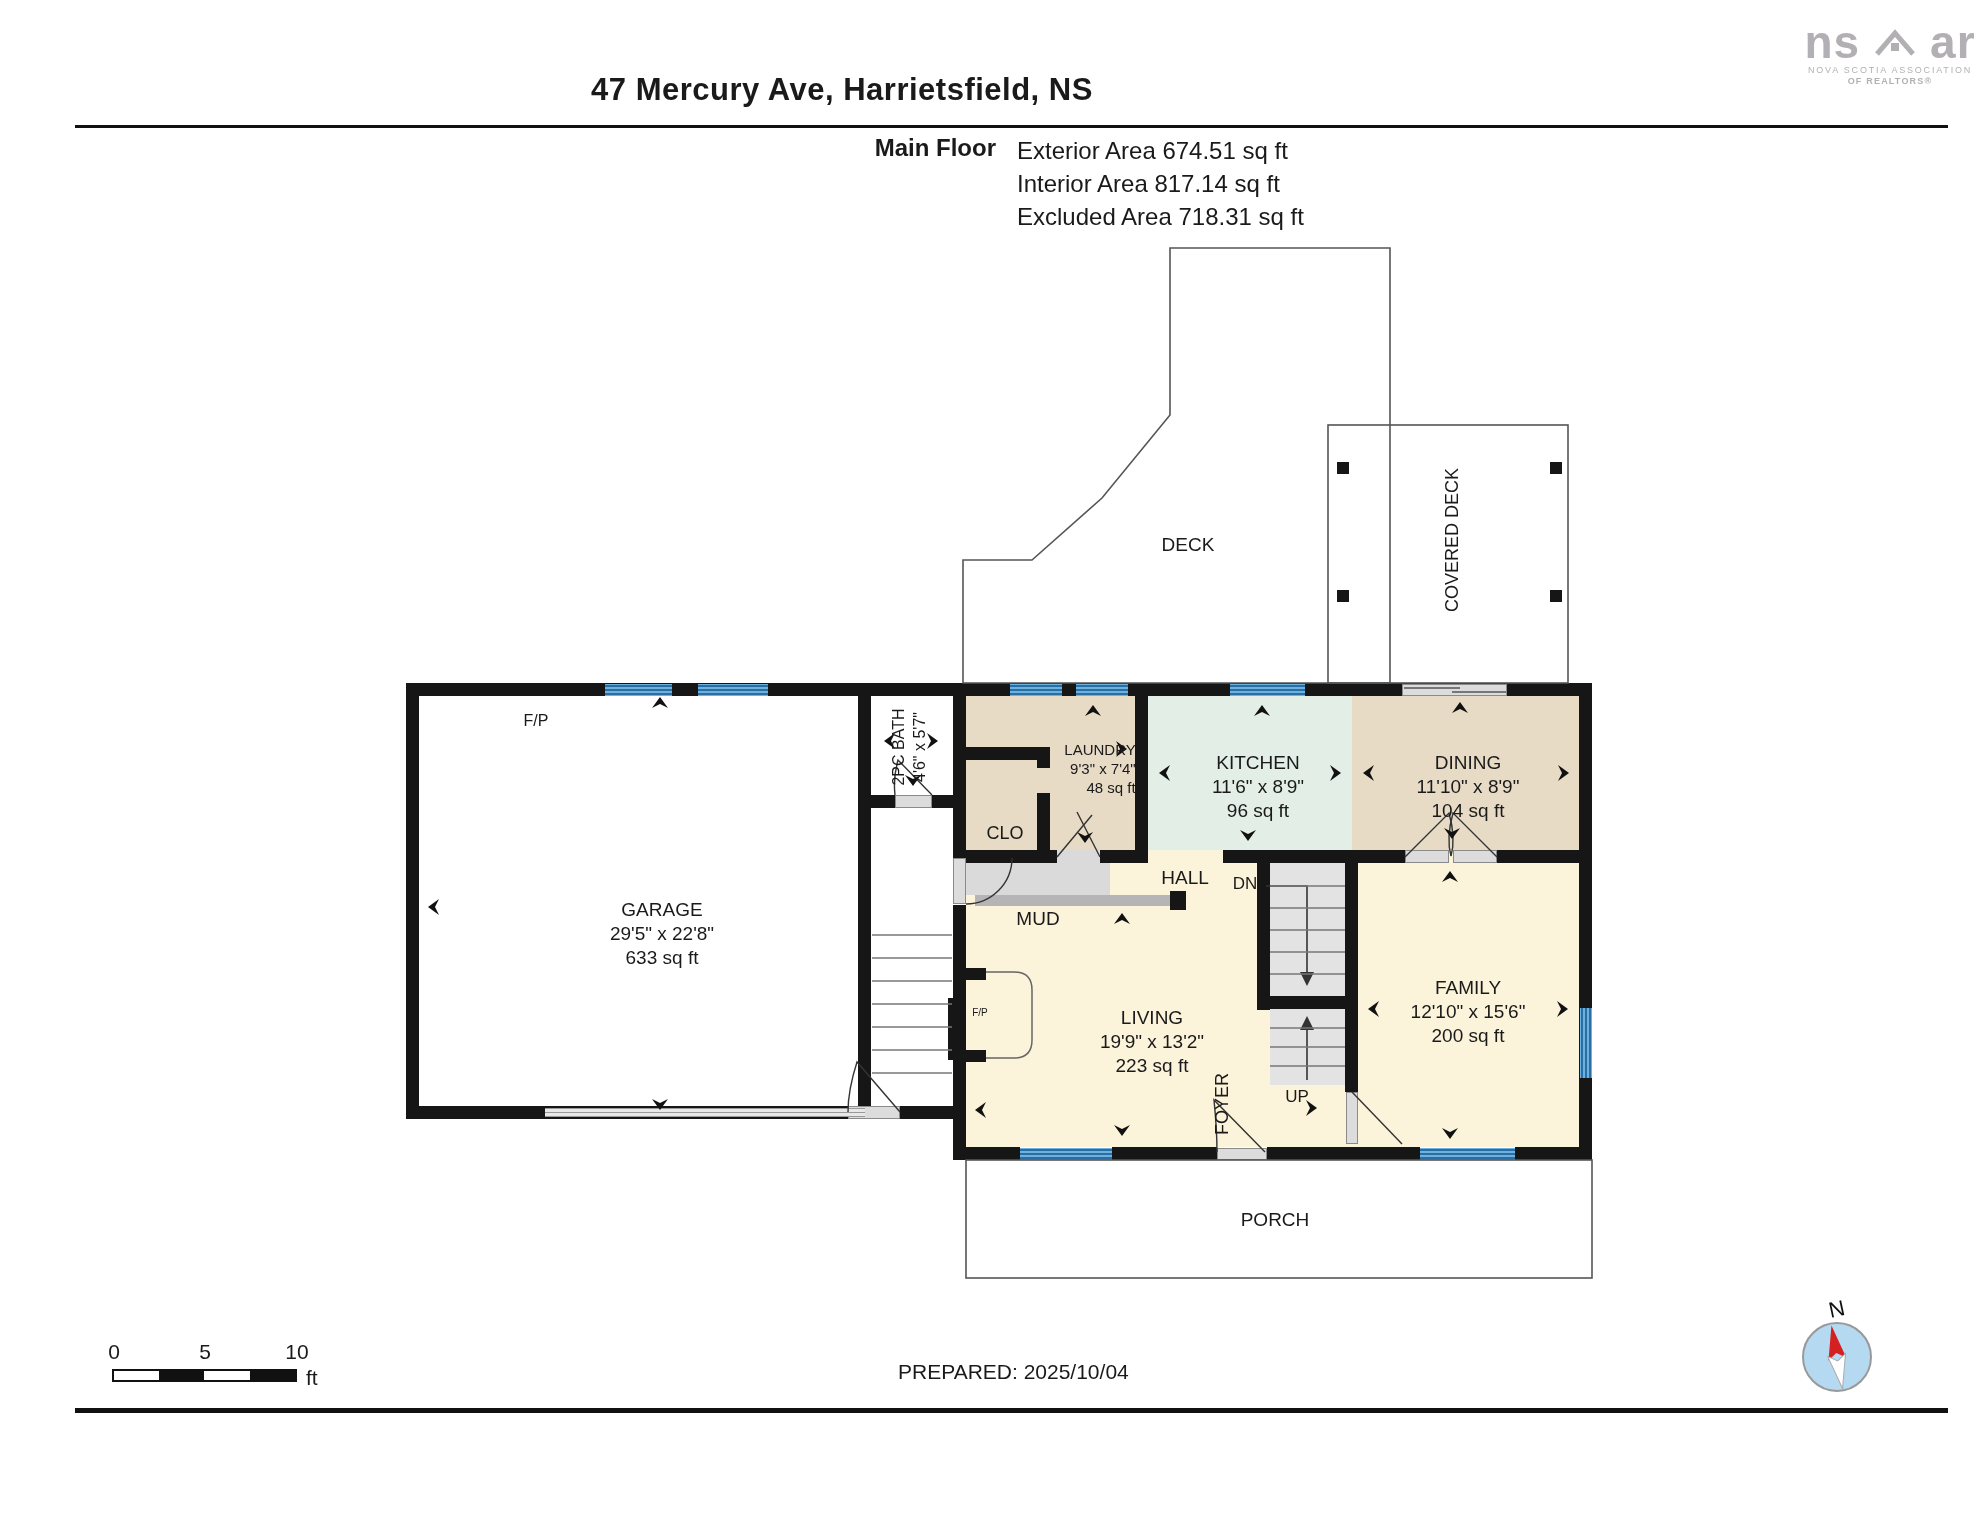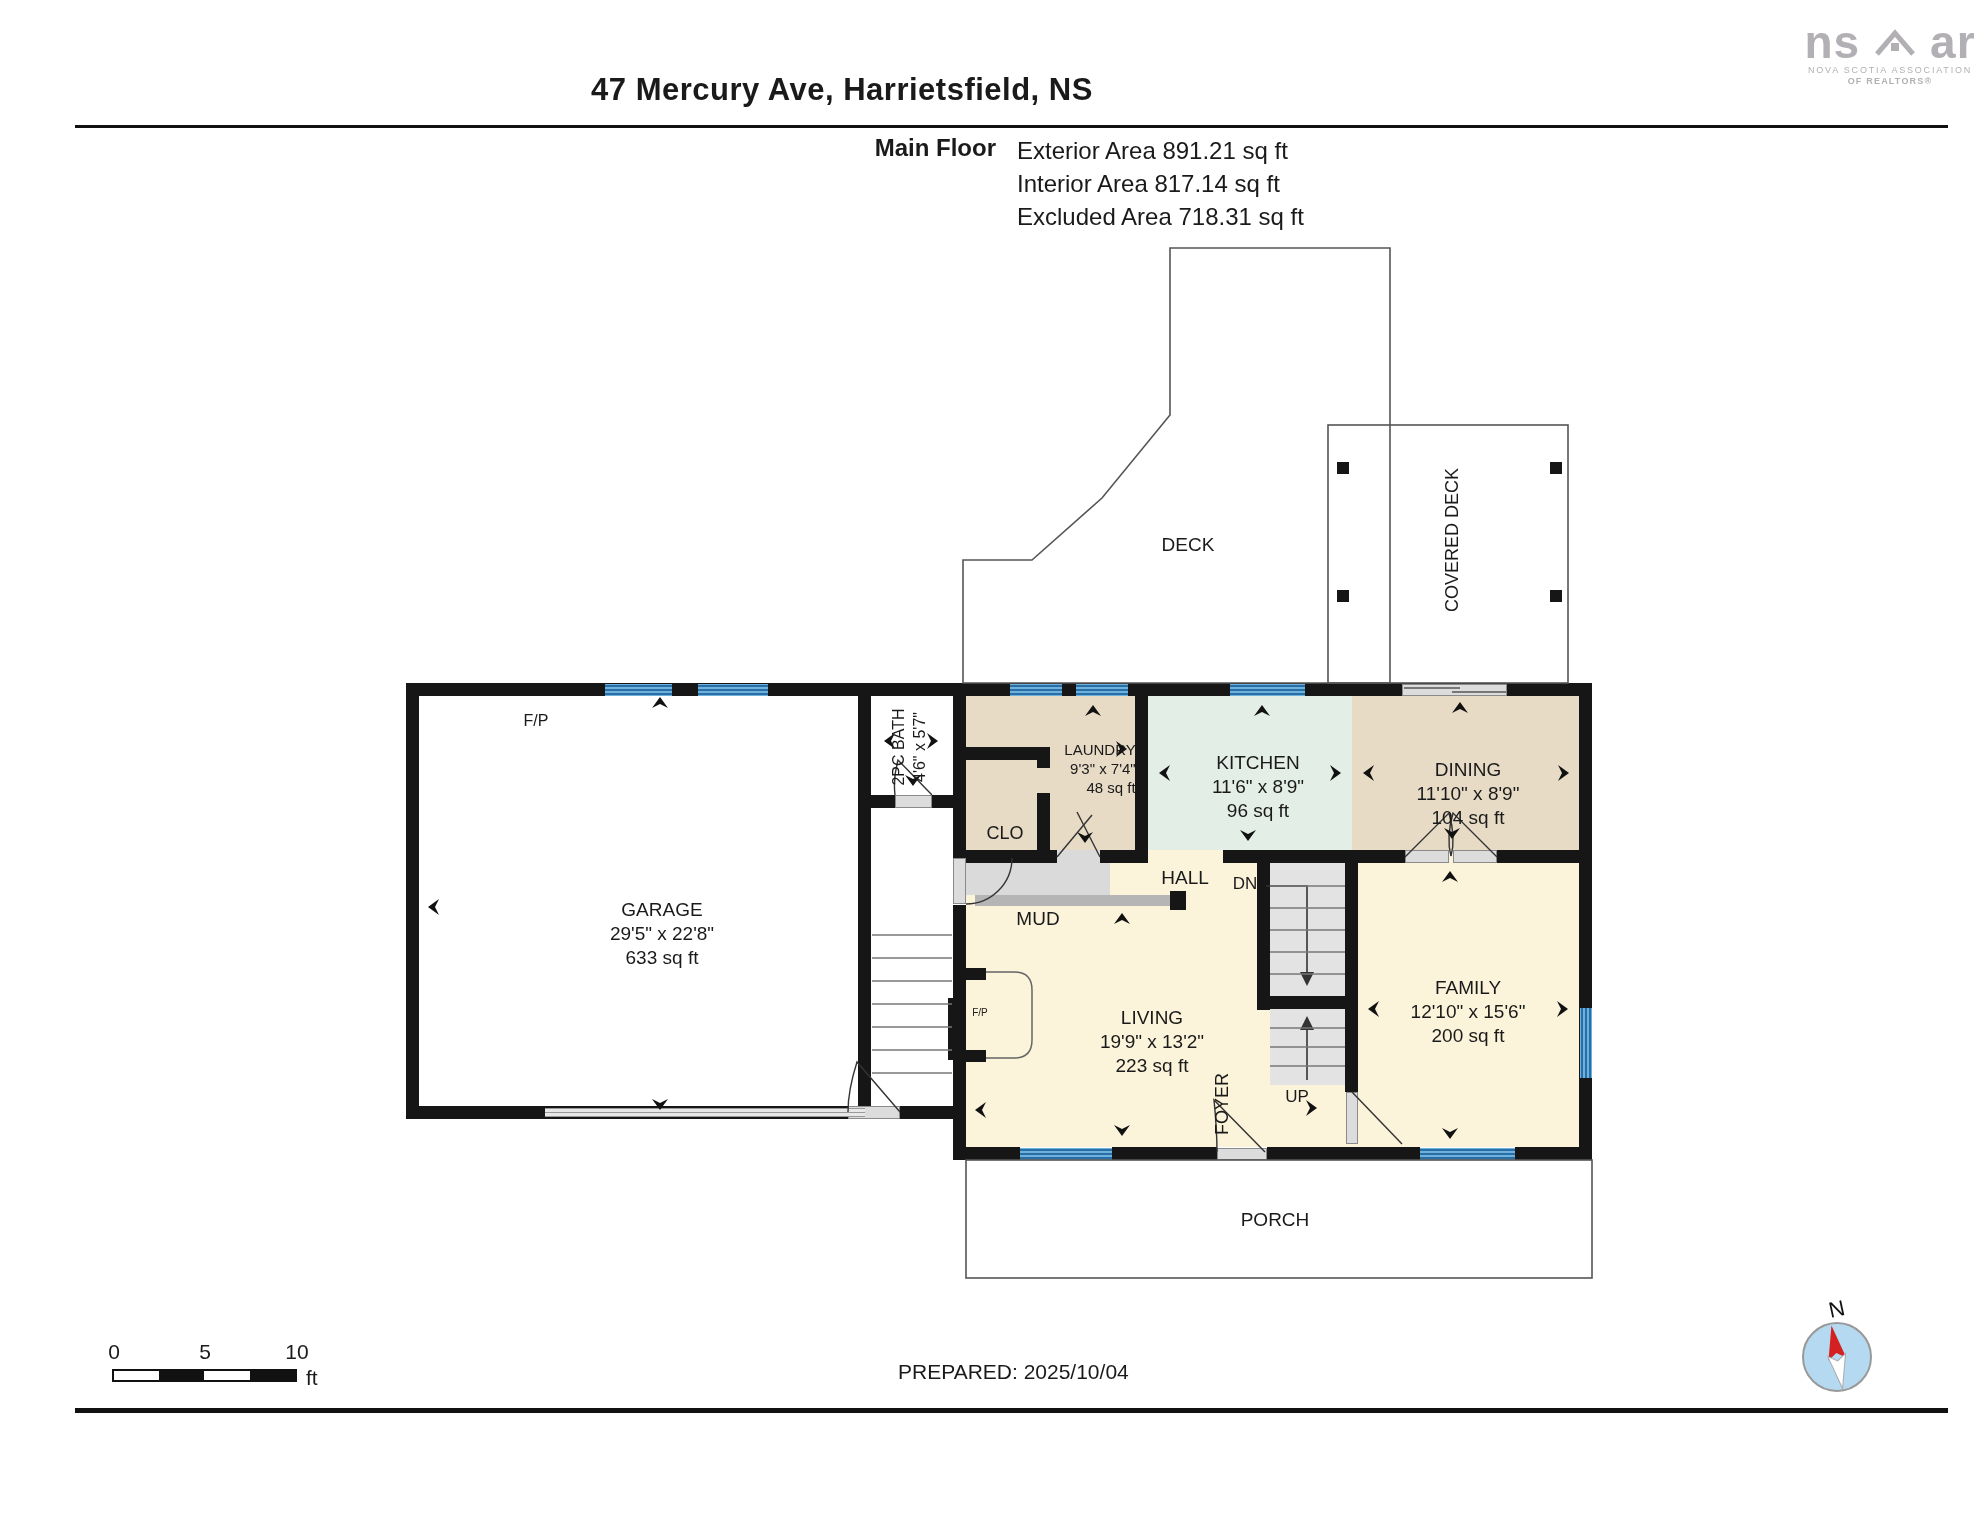--- a/index.html
+++ b/index.html
@@ -29,21 +29,21 @@
 </style>
 </head>
 <body>
 
 <div class="page">
 
   <div class="title">47 Mercury Ave, Harrietsfield, NS</div>
   <div class="rule" style="top:125px;height:3px;"></div>
   <div class="floor-label">Main Floor</div>
   <div class="area-lines">
-    <div>Exterior Area 891.21 sq ft</div>
+    <div>Exterior Area 674.51 sq ft</div>
     <div>Interior Area 817.14 sq ft</div>
     <div>Excluded Area 718.31 sq ft</div>
   </div>
 
   <div class="logo">
     <div class="logo-row">
       <span>ns</span>
       <svg width="42" height="36" viewBox="0 0 42 36">
         <polyline points="3,28 21,7 39,28" fill="none" stroke="#b2b0b4" stroke-width="5"></polyline>
         <rect x="17" y="17" width="8" height="8" fill="#b2b0b4"></rect>
@@ -213,21 +213,21 @@
   <div class="lab rlabel-sm" style="left:1100px;top:768px;">
     <div>LAUNDRY</div>
       <div>9'3" x 7'4"</div>
       <div>48 sq ft</div>
   </div>
   <div class="lab rlabel" style="left:1258px;top:787px;">
     <div>KITCHEN</div>
       <div>11'6" x 8'9"</div>
       <div>96 sq ft</div>
   </div>
-  <div class="lab rlabel" style="left:1468px;top:787px;margin-top:7px;">
+  <div class="lab rlabel" style="left:1468px;top:787px;">
     <div>DINING</div>
       <div>11'10" x 8'9"</div>
       <div>104 sq ft</div>
   </div>
   <div class="lab rlabel" style="left:1152px;top:1042px;">
     <div>LIVING</div>
       <div>19'9" x 13'2"</div>
       <div>223 sq ft</div>
   </div>
   <div class="lab rlabel" style="left:1468px;top:1012px;">

